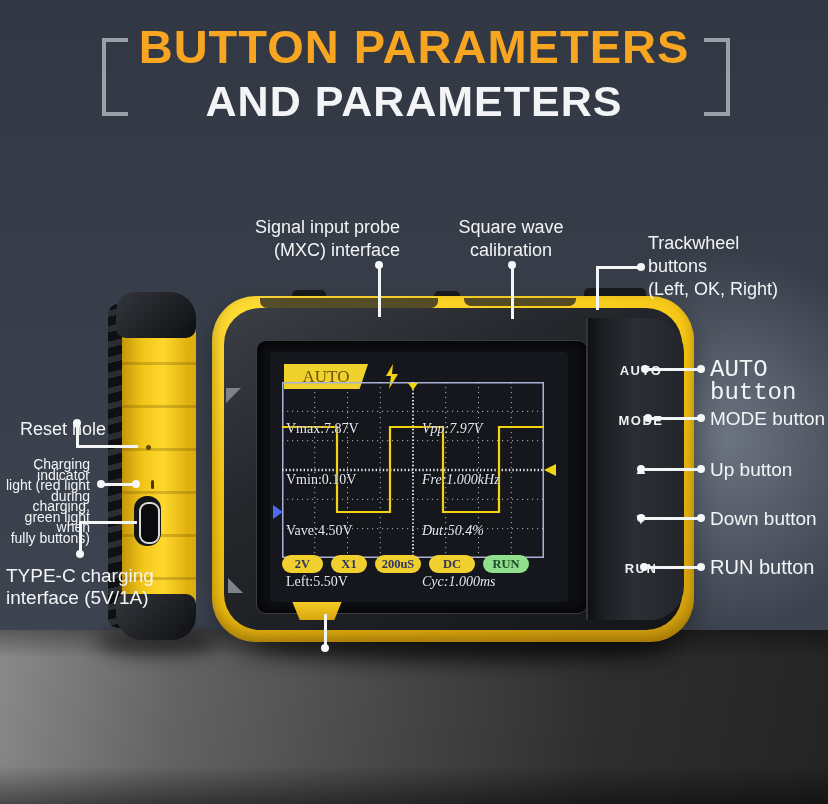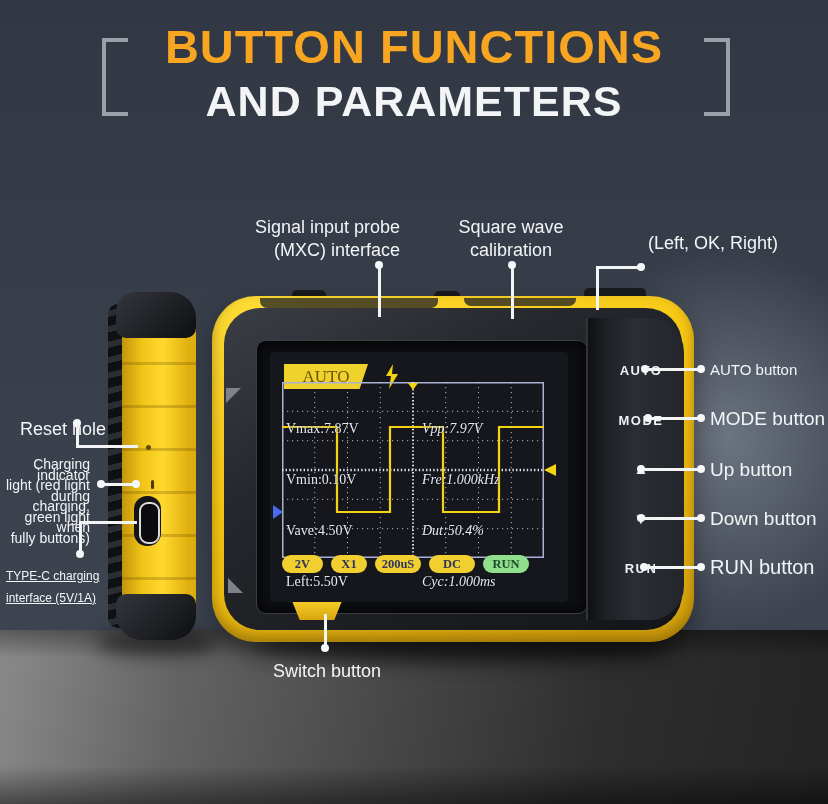--- a/index.html
+++ b/index.html
@@ -93,21 +93,21 @@
 
   <div class="abs" id="wall"></div>
   <div class="abs" id="wall-light"></div>
   <div class="abs" id="floor"></div>
   <div class="abs" id="floor-shade"></div>
   <div class="abs shadow" style="left:250px;top:628px;width:420px;height:34px;"></div>
   <div class="abs shadow" style="left:96px;top:630px;width:120px;height:26px;"></div>
 
   <div class="abs bracket" id="bracket-l"></div>
   <div class="abs bracket" id="bracket-r"></div>
-  <div class="abs title-line" id="title1">BUTTON FUNCTIONS</div>
+  <div class="abs title-line" id="title1">BUTTON PARAMETERS</div>
   <div class="abs title-line" id="title2">AND PARAMETERS</div>
 
   <div class="abs" id="side-dev">
     <div class="abs" id="side-back"></div>
     <div class="abs" id="side-body"></div>
     <div class="abs" id="side-grooves"></div>
     <div class="abs side-cap" id="side-cap-top"></div>
     <div class="abs side-cap" id="side-cap-bot"></div>
     <div class="abs" id="reset-hole"></div>
     <div class="abs" id="charge-slot"></div>
@@ -193,30 +193,32 @@
   <div class="abs cl" style="left:378px;top:267px;width:2.5px;height:50px;"></div>
 
   <div class="abs callout" style="left:430px;top:216px;width:162px;text-align:center;">
     <div>Square wave</div>
     <div>calibration</div>
   </div>
   <div class="abs dot" style="left:508px;top:261px;"></div>
   <div class="abs cl" style="left:511px;top:267px;width:2.5px;height:52px;"></div>
 
   <div class="abs callout" style="left:648px;top:232px;width:170px;">
+    <div>Trackwheel</div>
+    <div>buttons</div>
     <div>(Left, OK, Right)</div>
   </div>
   <div class="abs dot" style="left:637px;top:263px;"></div>
   <div class="abs cl" style="left:596px;top:266px;width:44px;height:2.5px;"></div>
   <div class="abs cl" style="left:596px;top:266px;width:2.5px;height:44px;"></div>
 
   <div class="abs dot" style="left:641px;top:365px;"></div>
   <div class="abs cl" style="left:646px;top:368px;width:54px;height:2.5px;"></div>
   <div class="abs dot" style="left:697px;top:365px;"></div>
-  <div class="abs callout" style="left:710px;top:358px;font-size:15px;">AUTO button</div>
+  <div class="abs callout" style="left:710px;top:358px;font-size:24px;font-family:Liberation Mono, monospace;">AUTO button</div>
 
   <div class="abs dot" style="left:644px;top:414px;"></div>
   <div class="abs cl" style="left:649px;top:417px;width:51px;height:2.5px;"></div>
   <div class="abs dot" style="left:697px;top:414px;"></div>
   <div class="abs callout" style="left:710px;top:407px;font-size:19px;">MODE button</div>
 
   <div class="abs dot" style="left:637px;top:465px;"></div>
   <div class="abs cl" style="left:642px;top:468px;width:58px;height:2.5px;"></div>
   <div class="abs dot" style="left:697px;top:465px;"></div>
   <div class="abs callout" style="left:710px;top:458px;font-size:19px;">Up button</div>
@@ -240,25 +242,24 @@
     <div>Charging indicator</div>
     <div>light (red light</div>
     <div>during charging,</div>
     <div>green light when</div>
     <div>fully buttons)</div>
   </div>
   <div class="abs dot" style="left:97px;top:480px;"></div>
   <div class="abs cl" style="left:102px;top:483px;width:34px;height:2.5px;"></div>
   <div class="abs dot" style="left:132px;top:480px;"></div>
 
-  <div class="abs callout" style="left:6px;top:565px;font-size:12px;line-height:22px;text-decoration:underline;">
+  <div class="abs callout" style="left:6px;top:565px;font-size:19px;line-height:22px;">
     <div>TYPE-C charging</div>
     <div>interface (5V/1A)</div>
   </div>
   <div class="abs cl" style="left:79px;top:521px;width:58px;height:2.5px;"></div>
   <div class="abs cl" style="left:79px;top:521px;width:2.5px;height:32px;"></div>
   <div class="abs dot" style="left:76px;top:550px;"></div>
 
   <div class="abs cl" style="left:324px;top:614px;width:2.5px;height:32px;"></div>
   <div class="abs dot" style="left:321px;top:644px;"></div>
-  <div class="abs callout" style="left:257px;top:660px;width:140px;text-align:center;">Switch button</div>
 
 </div>
 
 </body></html>

